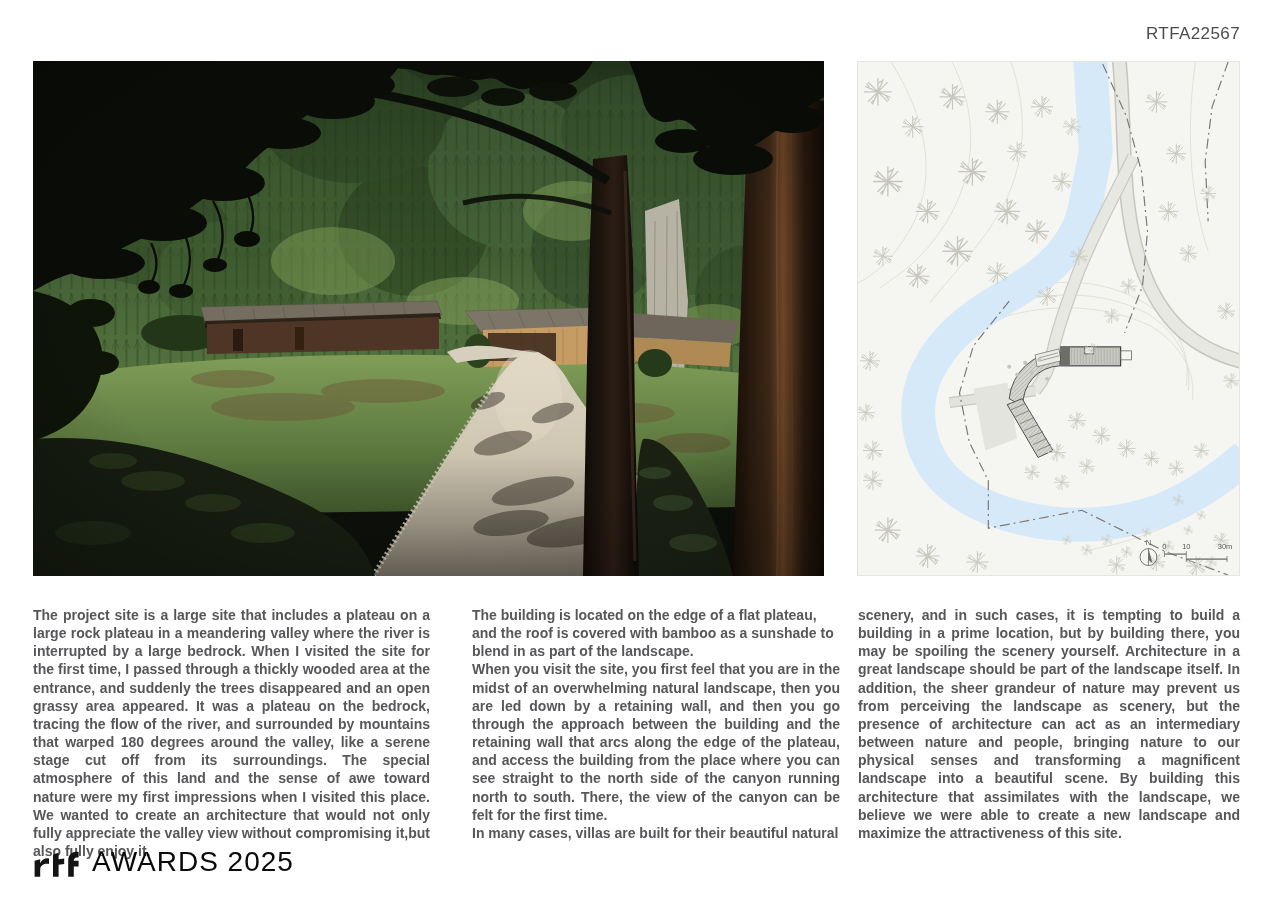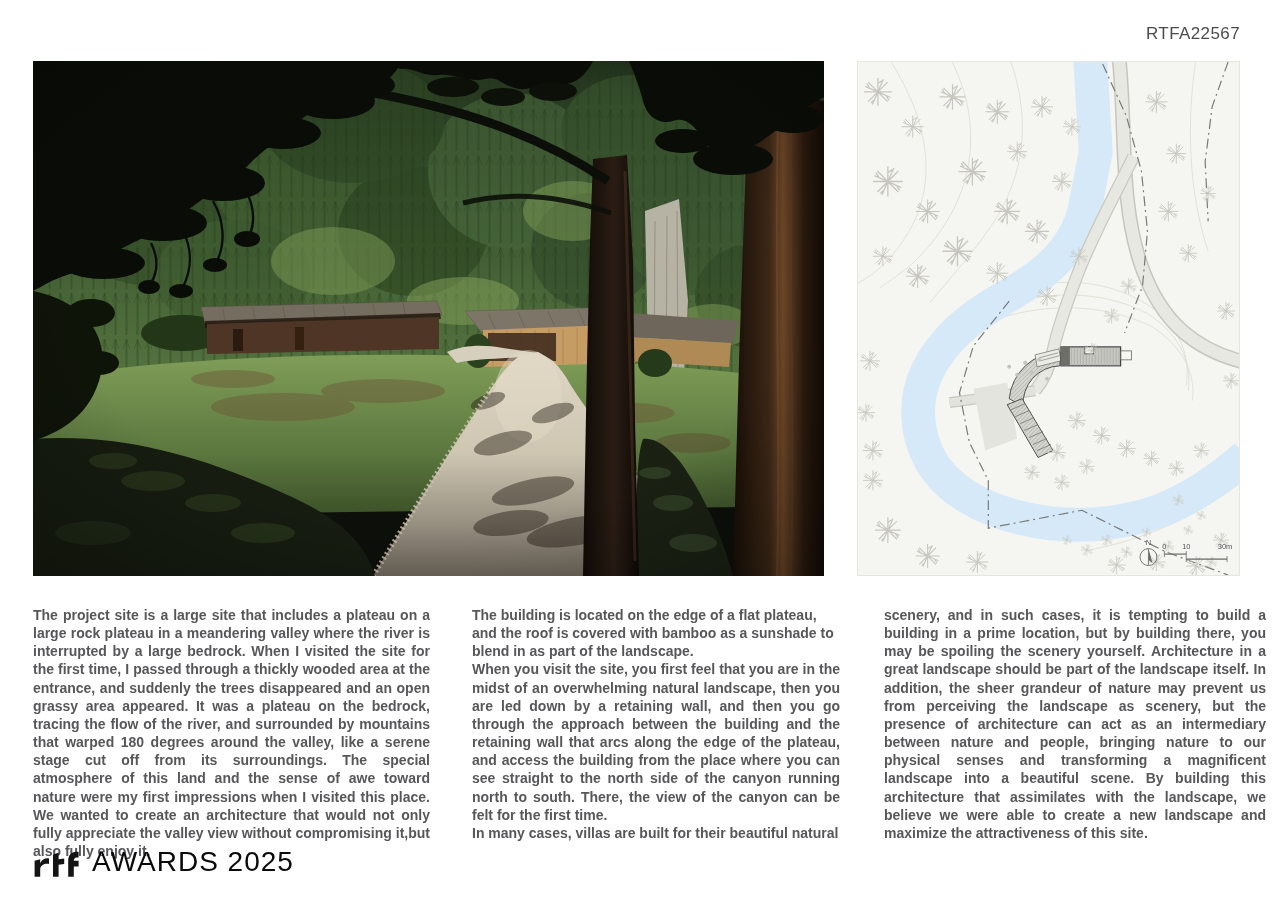--- a/index.html
+++ b/index.html
@@ -13,21 +13,21 @@
   figure{margin:0;padding:0;position:absolute;}
   .photo{left:33px;top:61px;width:791px;height:515px;background:#0c0f0a;}
   .plan{left:857px;top:61px;width:383px;height:515px;background:#f5f5f1;border:1px solid #e6e6e0;box-sizing:border-box;}
   .photo svg,.plan svg{display:block;width:100%;height:100%;}
   .col{
     position:absolute;top:606px;font-size:14px;line-height:18.15px;color:#57575a;
     text-align:justify;white-space:pre-line;font-weight:bold;
   }
   .col1{left:33px;width:397px;}
   .col2{left:472px;width:368px;}
-  .col3{left:884px;width:382px;}
+  .col3{left:858px;width:382px;}
   .footer{
     position:absolute;left:33px;top:846px;height:42px;display:flex;align-items:flex-start;gap:11px;
   }
   .footer .awards{font-size:28px;color:#0a0a0a;letter-spacing:1px;transform:scaleY(1.02);}
   .rtf-mark{display:block;}
 </style>
 </head>
 <body>
 
 <div class="code">RTFA22567</div>

